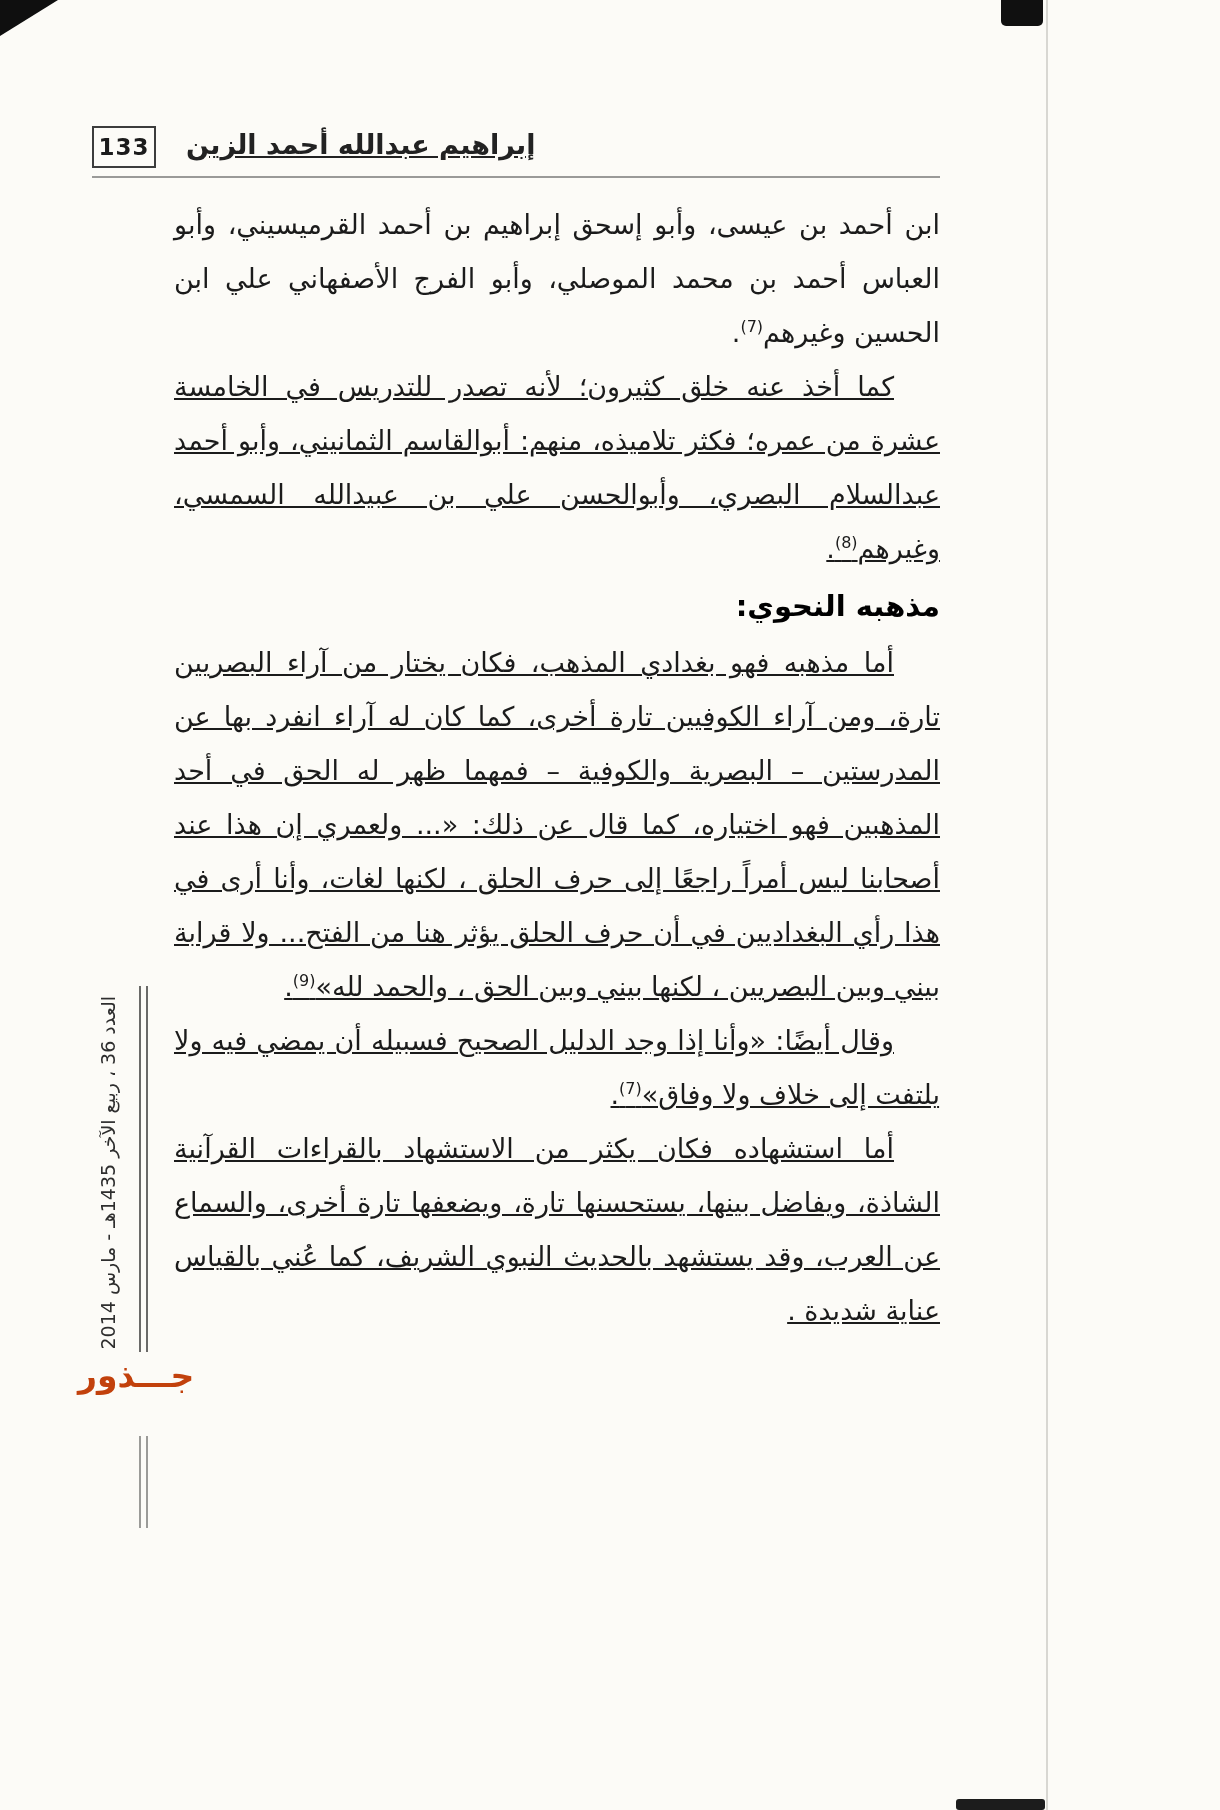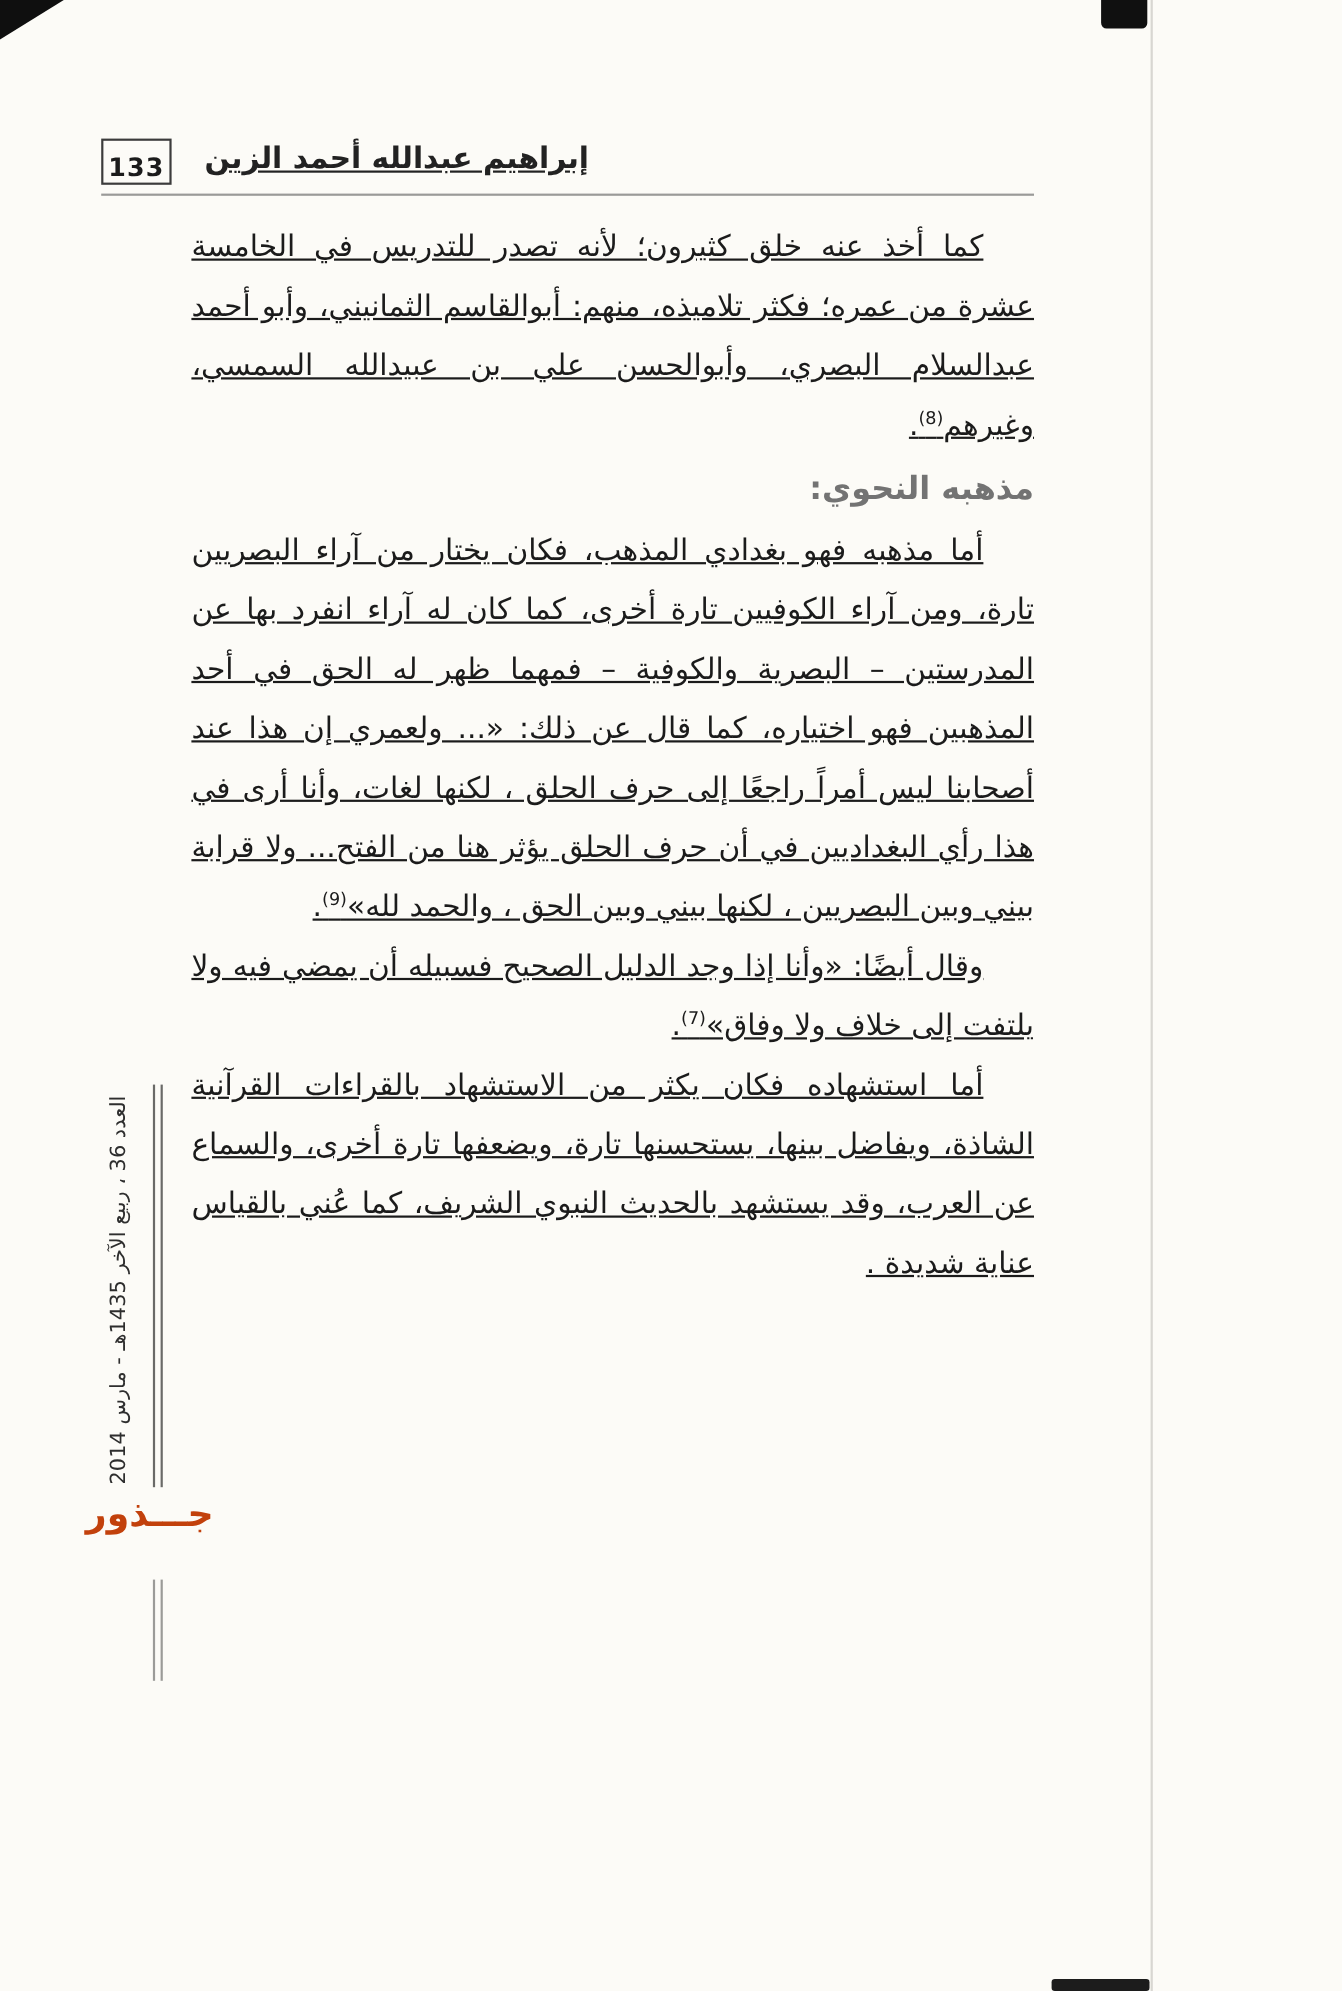--- a/index.html
+++ b/index.html
@@ -6,29 +6,29 @@
   body{background:#d9d9d6;}
   .page{position:relative;width:1220px;height:1810px;background:#fcfbf7;font-family:"DejaVu Sans",sans-serif;color:#1b1b1b;overflow:hidden;margin:0 auto;}
 
   
   .artifact-tl{position:absolute;left:0;top:0;width:0;height:0;border-top:36px solid #0f0f0f;border-right:58px solid transparent;}
   .artifact-top{position:absolute;left:1001px;top:0;width:42px;height:26px;background:#101010;border-radius:0 0 5px 5px;}
   .artifact-edge{position:absolute;left:1046px;top:0;width:2px;height:100%;background:#c9c7c2;opacity:.7;}
   .artifact-bottom{position:absolute;left:956px;top:1799px;width:89px;height:11px;background:#1c1c1c;border-radius:3px;}
 
   
-  .pageno-box{position:absolute;left:92px;top:126px;width:60px;height:38px;border:2px solid #3c3c3c;display:flex;align-items:flex-end;justify-content:center;font-size:23px;font-weight:bold;letter-spacing:1px;background:#fcfbf7;}
+  .pageno-box{position:absolute;left:92px;top:126px;width:60px;height:38px;border:2px solid #3c3c3c;display:flex;align-items:center;justify-content:center;font-size:23px;font-weight:bold;letter-spacing:1px;background:#fcfbf7;}
   .header-author{position:absolute;left:186px;top:129px;font-size:27px;font-weight:bold;direction:rtl;color:#222;text-decoration:underline;}
   .header-rule{position:absolute;left:92px;top:176px;width:848px;height:2px;background:#9a9a98;}
 
   
   .body-text{position:absolute;top:198px;right:280px;width:766px;direction:rtl;text-align:justify;font-size:27px;line-height:54px;}
   .body-text p{margin:0;}
   .body-text p.indent{text-indent:46px;text-decoration:underline;}
-  .body-text h2{margin:0;font-size:29px;font-weight:bold;line-height:60px;color:#737373;}
+  .body-text h2{margin:0;font-size:29px;font-weight:bold;line-height:60px;color:#000000;}
   sup{font-size:16px;line-height:0;}
 
   
   .sidebar-issue{position:absolute;left:97px;top:1369px;width:373px;transform:rotate(-90deg);transform-origin:top left;direction:rtl;font-size:19px;color:#2e2e2e;white-space:nowrap;text-align:right;}
   .vline{position:absolute;width:2px;background:#6a6a68;}
   .vline.a{left:139px;top:986px;height:366px;}
   .vline.b{left:146px;top:986px;height:366px;}
   .vline.c{left:139px;top:1436px;height:92px;background:#9b9b98;}
   .vline.d{left:146px;top:1436px;height:92px;background:#9b9b98;}
   .logo{position:absolute;left:78px;top:1356px;font-size:33px;font-weight:bold;direction:rtl;color:#c2410c;}
@@ -43,20 +43,21 @@
   <div class="artifact-edge"></div>
   <div class="artifact-bottom"></div>
 
   <div class="pageno-box">
     <span>133</span>
   </div>
   <div class="header-author">إبراهيم عبدالله أحمد الزين</div>
   <div class="header-rule"></div>
 
   <div class="body-text" dir="rtl">
+    <p><span>ابن أحمد بن عيسى، وأبو إسحق إبراهيم بن أحمد القرميسيني، وأبو العباس أحمد بن محمد الموصلي، وأبو الفرج الأصفهاني علي ابن الحسين وغيرهم</span><sup>(7)</sup><span>.</span></p>
 
     <p class="indent"><span>كما أخذ عنه خلق كثيرون؛ لأنه تصدر للتدريس في الخامسة عشرة من عمره؛ فكثر تلاميذه، منهم: أبوالقاسم الثمانيني، وأبو أحمد عبدالسلام البصري، وأبوالحسن علي بن عبيدالله السمسي، وغيرهم</span><sup>(8)</sup><span>.</span></p>
 
     <h2>مذهبه النحوي:</h2>
 
     <p class="indent"><span>أما مذهبه فهو بغدادي المذهب، فكان يختار من آراء البصريين تارة، ومن آراء الكوفيين تارة أخرى، كما كان له آراء انفرد بها عن المدرستين – البصرية والكوفية – فمهما ظهر له الحق في أحد المذهبين فهو اختياره، كما قال عن ذلك: «... ولعمري إن هذا عند أصحابنا ليس أمراً راجعًا إلى حرف الحلق ، لكنها لغات، وأنا أرى في هذا رأي البغداديين في أن حرف الحلق يؤثر هنا من الفتح... ولا قرابة بيني وبين البصريين ، لكنها بيني وبين الحق ، والحمد لله»</span><sup>(9)</sup><span>.</span></p>
 
     <p class="indent"><span>وقال أيضًا: «وأنا إذا وجد الدليل الصحيح فسبيله أن يمضي فيه ولا يلتفت إلى خلاف ولا وفاق»</span><sup>(7)</sup><span>.</span></p>
 
 

